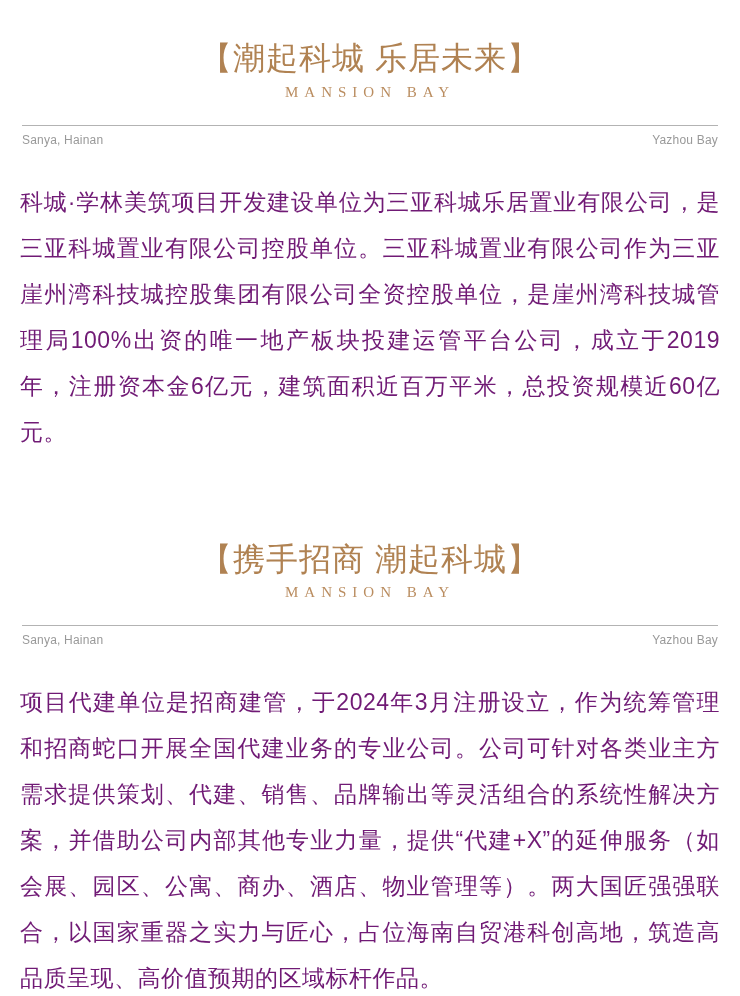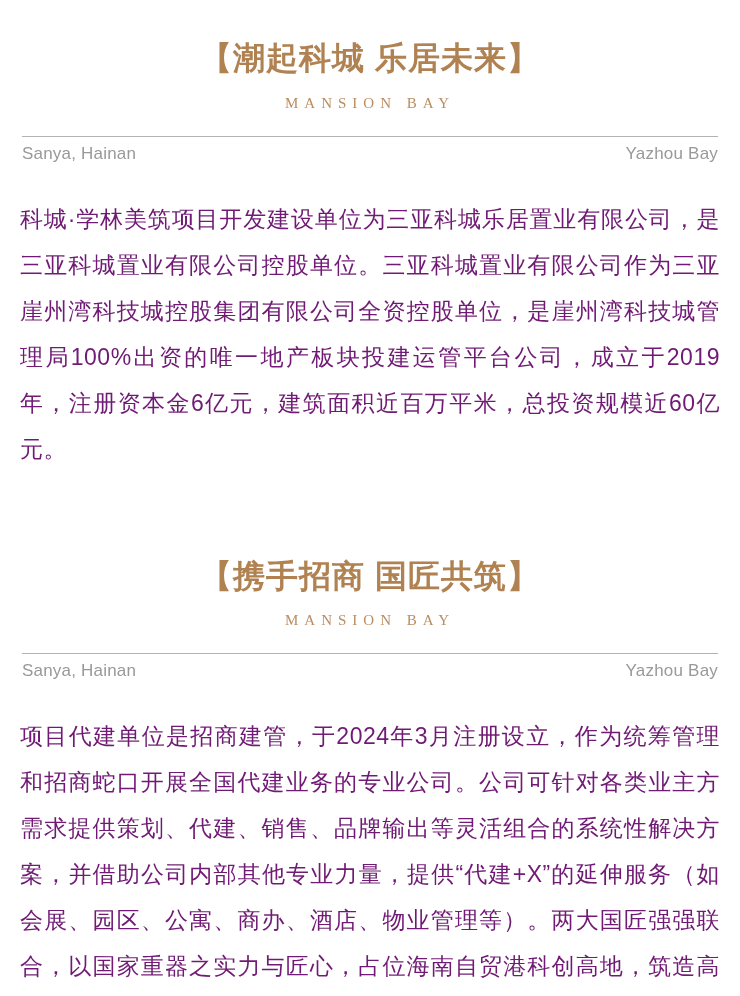--- a/index.html
+++ b/index.html
@@ -16,29 +16,29 @@
   }
 
   .section { display: block; }
   .section-1 { padding-top: 38px; }
   .section-2 { margin-top: 84px; }
 
   .section-title {
     margin: 0;
     text-align: center;
     font-size: 32px;
-    font-weight: 700;
+    font-weight: 400;
     line-height: 1.3;
     letter-spacing: 1px;
     color: #B08252;
     font-family: "Liberation Sans", sans-serif;
   }
 
   .section-subtitle {
-    margin-top: 15px;
+    margin-top: 4px;
     text-align: center;
     font-family: "Liberation Serif", serif;
     font-size: 15px;
     font-weight: 400;
     letter-spacing: 6px;
     text-transform: uppercase;
     color: #BA8D60;
   }
 
   .divider-rule {
@@ -46,21 +46,21 @@
     border: none;
     border-top: 1px solid #b3b3b3;
     margin: 24px 22px 0 22px;
   }
 
   .divider-labels {
     display: flex;
     justify-content: space-between;
     align-items: flex-start;
     margin: 7px 22px 0 22px;
-    font-size: 17px;
+    font-size: 12px;
     color: #999999;
     letter-spacing: 0.2px;
   }
 
   .body-text {
     margin: 32px 20px 0 20px;
     font-size: 23px;
     line-height: 46px;
     color: #701a75;
     text-align: justify;
@@ -78,21 +78,21 @@
     <div class="section-subtitle">MANSION BAY</div>
     <hr class="divider-rule">
     <div class="divider-labels">
       <span>Sanya, Hainan</span>
       <span>Yazhou Bay</span>
     </div>
     <p class="body-text">科城·学林美筑项目开发建设单位为三亚科城乐居置业有限公司，是三亚科城置业有限公司控股单位。三亚科城置业有限公司作为三亚崖州湾科技城控股集团有限公司全资控股单位，是崖州湾科技城管理局100%出资的唯一地产板块投建运管平台公司，成立于2019年，注册资本金6亿元，建筑面积近百万平米，总投资规模近60亿元。</p>
   </section>
 
   <section class="section section-2">
-    <h1 class="section-title">【携手招商 国匠共筑】</h1>
+    <h1 class="section-title">【携手招商 潮起科城】</h1>
     <div class="section-subtitle">MANSION BAY</div>
     <hr class="divider-rule">
     <div class="divider-labels">
       <span>Sanya, Hainan</span>
       <span>Yazhou Bay</span>
     </div>
     <p class="body-text">项目代建单位是招商建管，于2024年3月注册设立，作为统筹管理和招商蛇口开展全国代建业务的专业公司。公司可针对各类业主方需求提供策划、代建、销售、品牌输出等灵活组合的系统性解决方案，并借助公司内部其他专业力量，提供“代建+X”的延伸服务（如会展、园区、公寓、商办、酒店、物业管理等）。两大国匠强强联合，以国家重器之实力与匠心，占位海南自贸港科创高地，筑造高品质呈现、高价值预期的区域标杆作品。</p>
   </section>
 
 </div>

